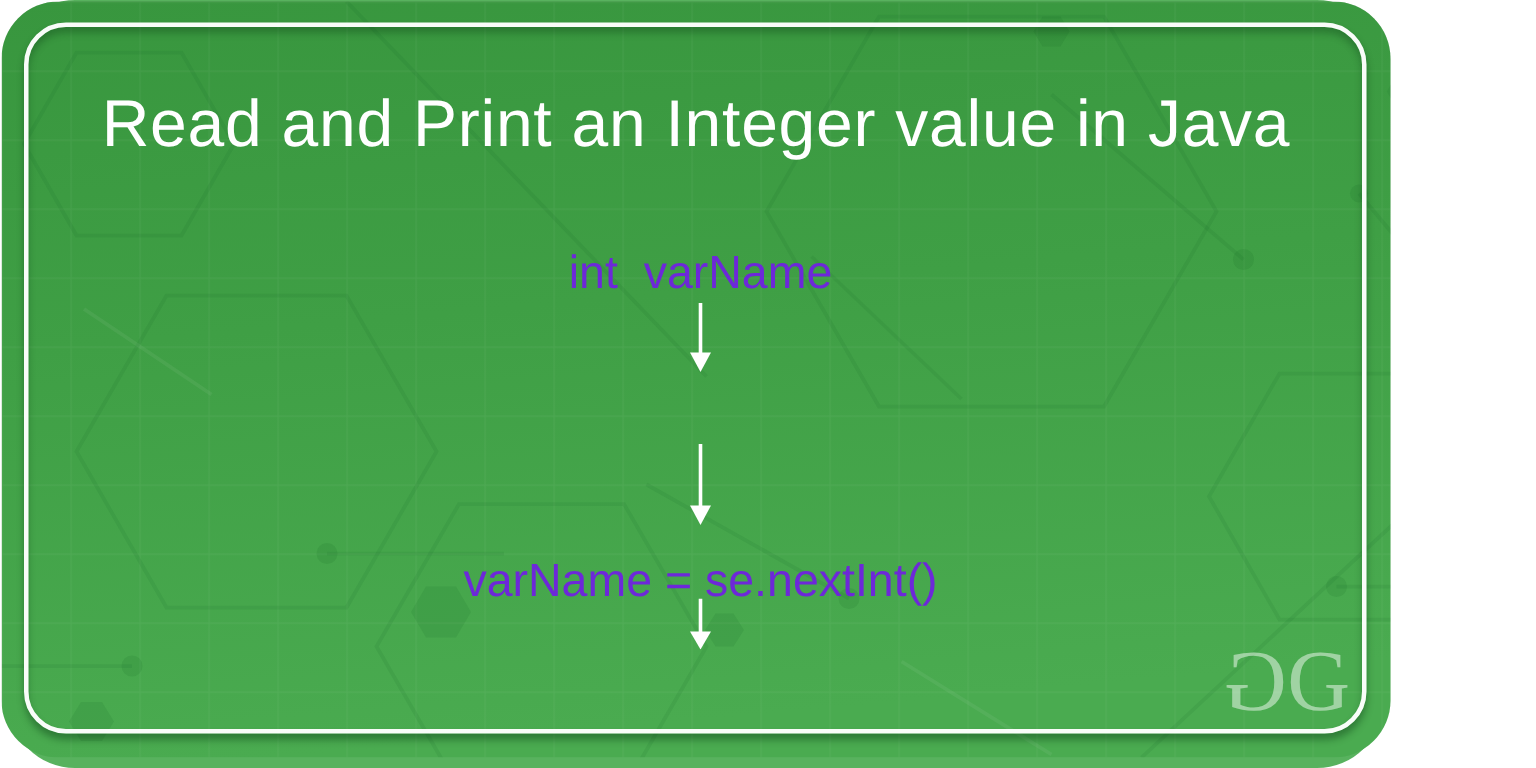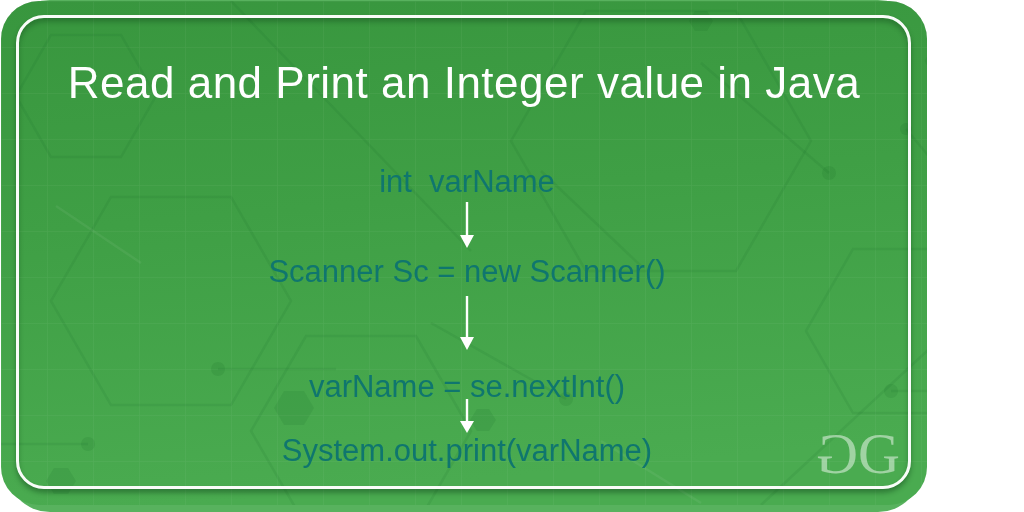--- a/index.html
+++ b/index.html
@@ -54,21 +54,21 @@
     font-weight: 300;
     letter-spacing: 0.5px;
     line-height: 52px;
     white-space: pre;
   }
   .step {
     position: absolute;
     left: 50%;
     transform: translateX(-50%);
     margin-left: 3px;
-    color: #0f766e;
+    color: #6d28d9;
     font-size: 31px;
     font-weight: 400;
     line-height: 38px;
     white-space: pre;
     text-align: center;
   }
   .step-1 { top: 162px; }
   .step-2 { top: 252px; }
   .step-3 { top: 367px; }
   .step-4 { top: 431px; }
@@ -169,35 +169,33 @@
 
     <div class="title">Read and Print an Integer value in Java</div>
 
     <div class="step step-1">int  varName</div>
 
     <svg class="arrow arrow-1" width="18" height="46" viewBox="0 0 18 46">
       <line x1="9" y1="0" x2="9" y2="34" stroke="#ffffff" stroke-width="2.4"></line>
       <polygon points="2,33 16,33 9,46" fill="#ffffff"></polygon>
     </svg>
 
-    <div class="step step-2">Scanner Sc = new Scanner()</div>
 
     <svg class="arrow arrow-2" width="18" height="54" viewBox="0 0 18 54">
       <line x1="9" y1="0" x2="9" y2="42" stroke="#ffffff" stroke-width="2.4"></line>
       <polygon points="2,41 16,41 9,54" fill="#ffffff"></polygon>
     </svg>
 
     <div class="step step-3">varName = se.nextInt()</div>
 
     <svg class="arrow arrow-3" width="18" height="34" viewBox="0 0 18 34">
       <line x1="9" y1="0" x2="9" y2="23" stroke="#ffffff" stroke-width="2.4"></line>
       <polygon points="2,22 16,22 9,34" fill="#ffffff"></polygon>
     </svg>
 
-    <div class="step step-4">System.out.print(varName)</div>
 
     <div class="logo">
       <span class="g-flip">G</span><span class="g-norm">G</span>
     </div>
   </div>
 
   <div class="inner-border"></div>
 
 </div>
 

